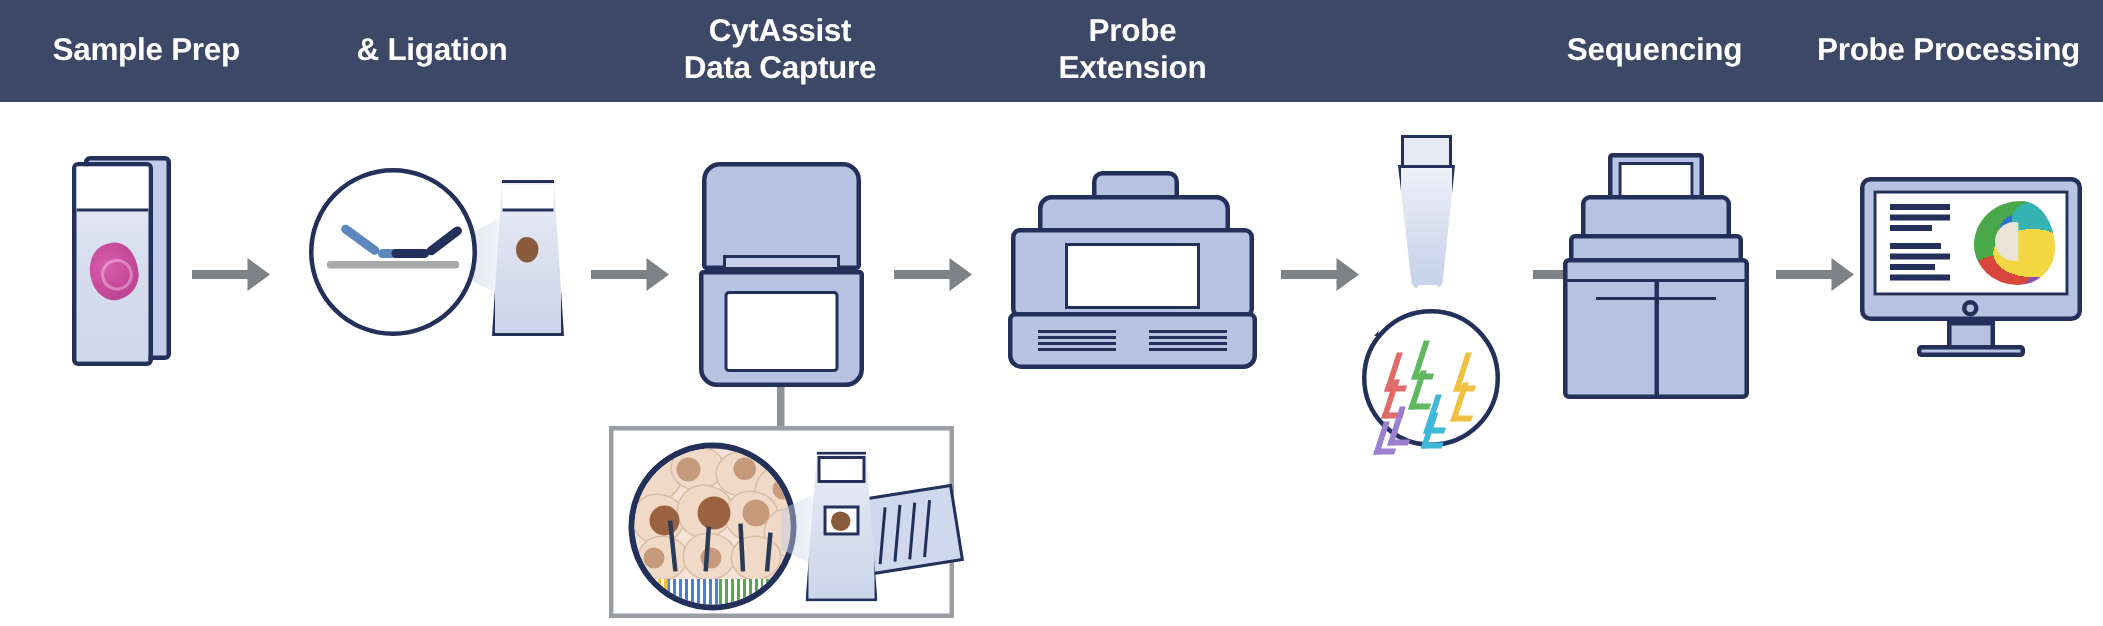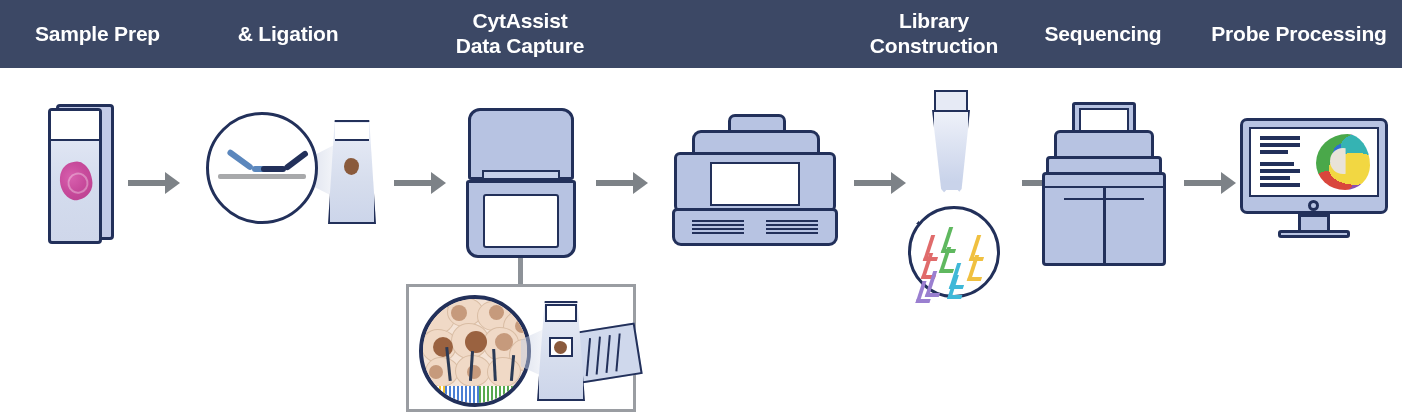--- a/index.html
+++ b/index.html
@@ -105,25 +105,25 @@
 
     <div class="hcell" style="left:168px;width:240px;">
       <span>&amp; Ligation</span>
     </div>
 
     <div class="hcell" style="left:422px;width:196px;">
       <span>CytAssist</span>
       <span>Data Capture</span>
     </div>
 
-
-    <div class="hcell" style="left:852px;width:164px;">
-      <span>Library</span>
-      <span>Construction</span>
-    </div>
+    <div class="hcell" style="left:672px;width:166px;">
+      <span>Probe</span>
+      <span>Extension</span>
+    </div>
+
 
     <div class="hcell" style="left:1022px;width:162px;">
       <span>Sequencing</span>
       <span></span>
     </div>
 
     <div class="hcell" style="left:1196px;width:206px;">
       <span>Probe Processing</span>
     </div>
   </div>

